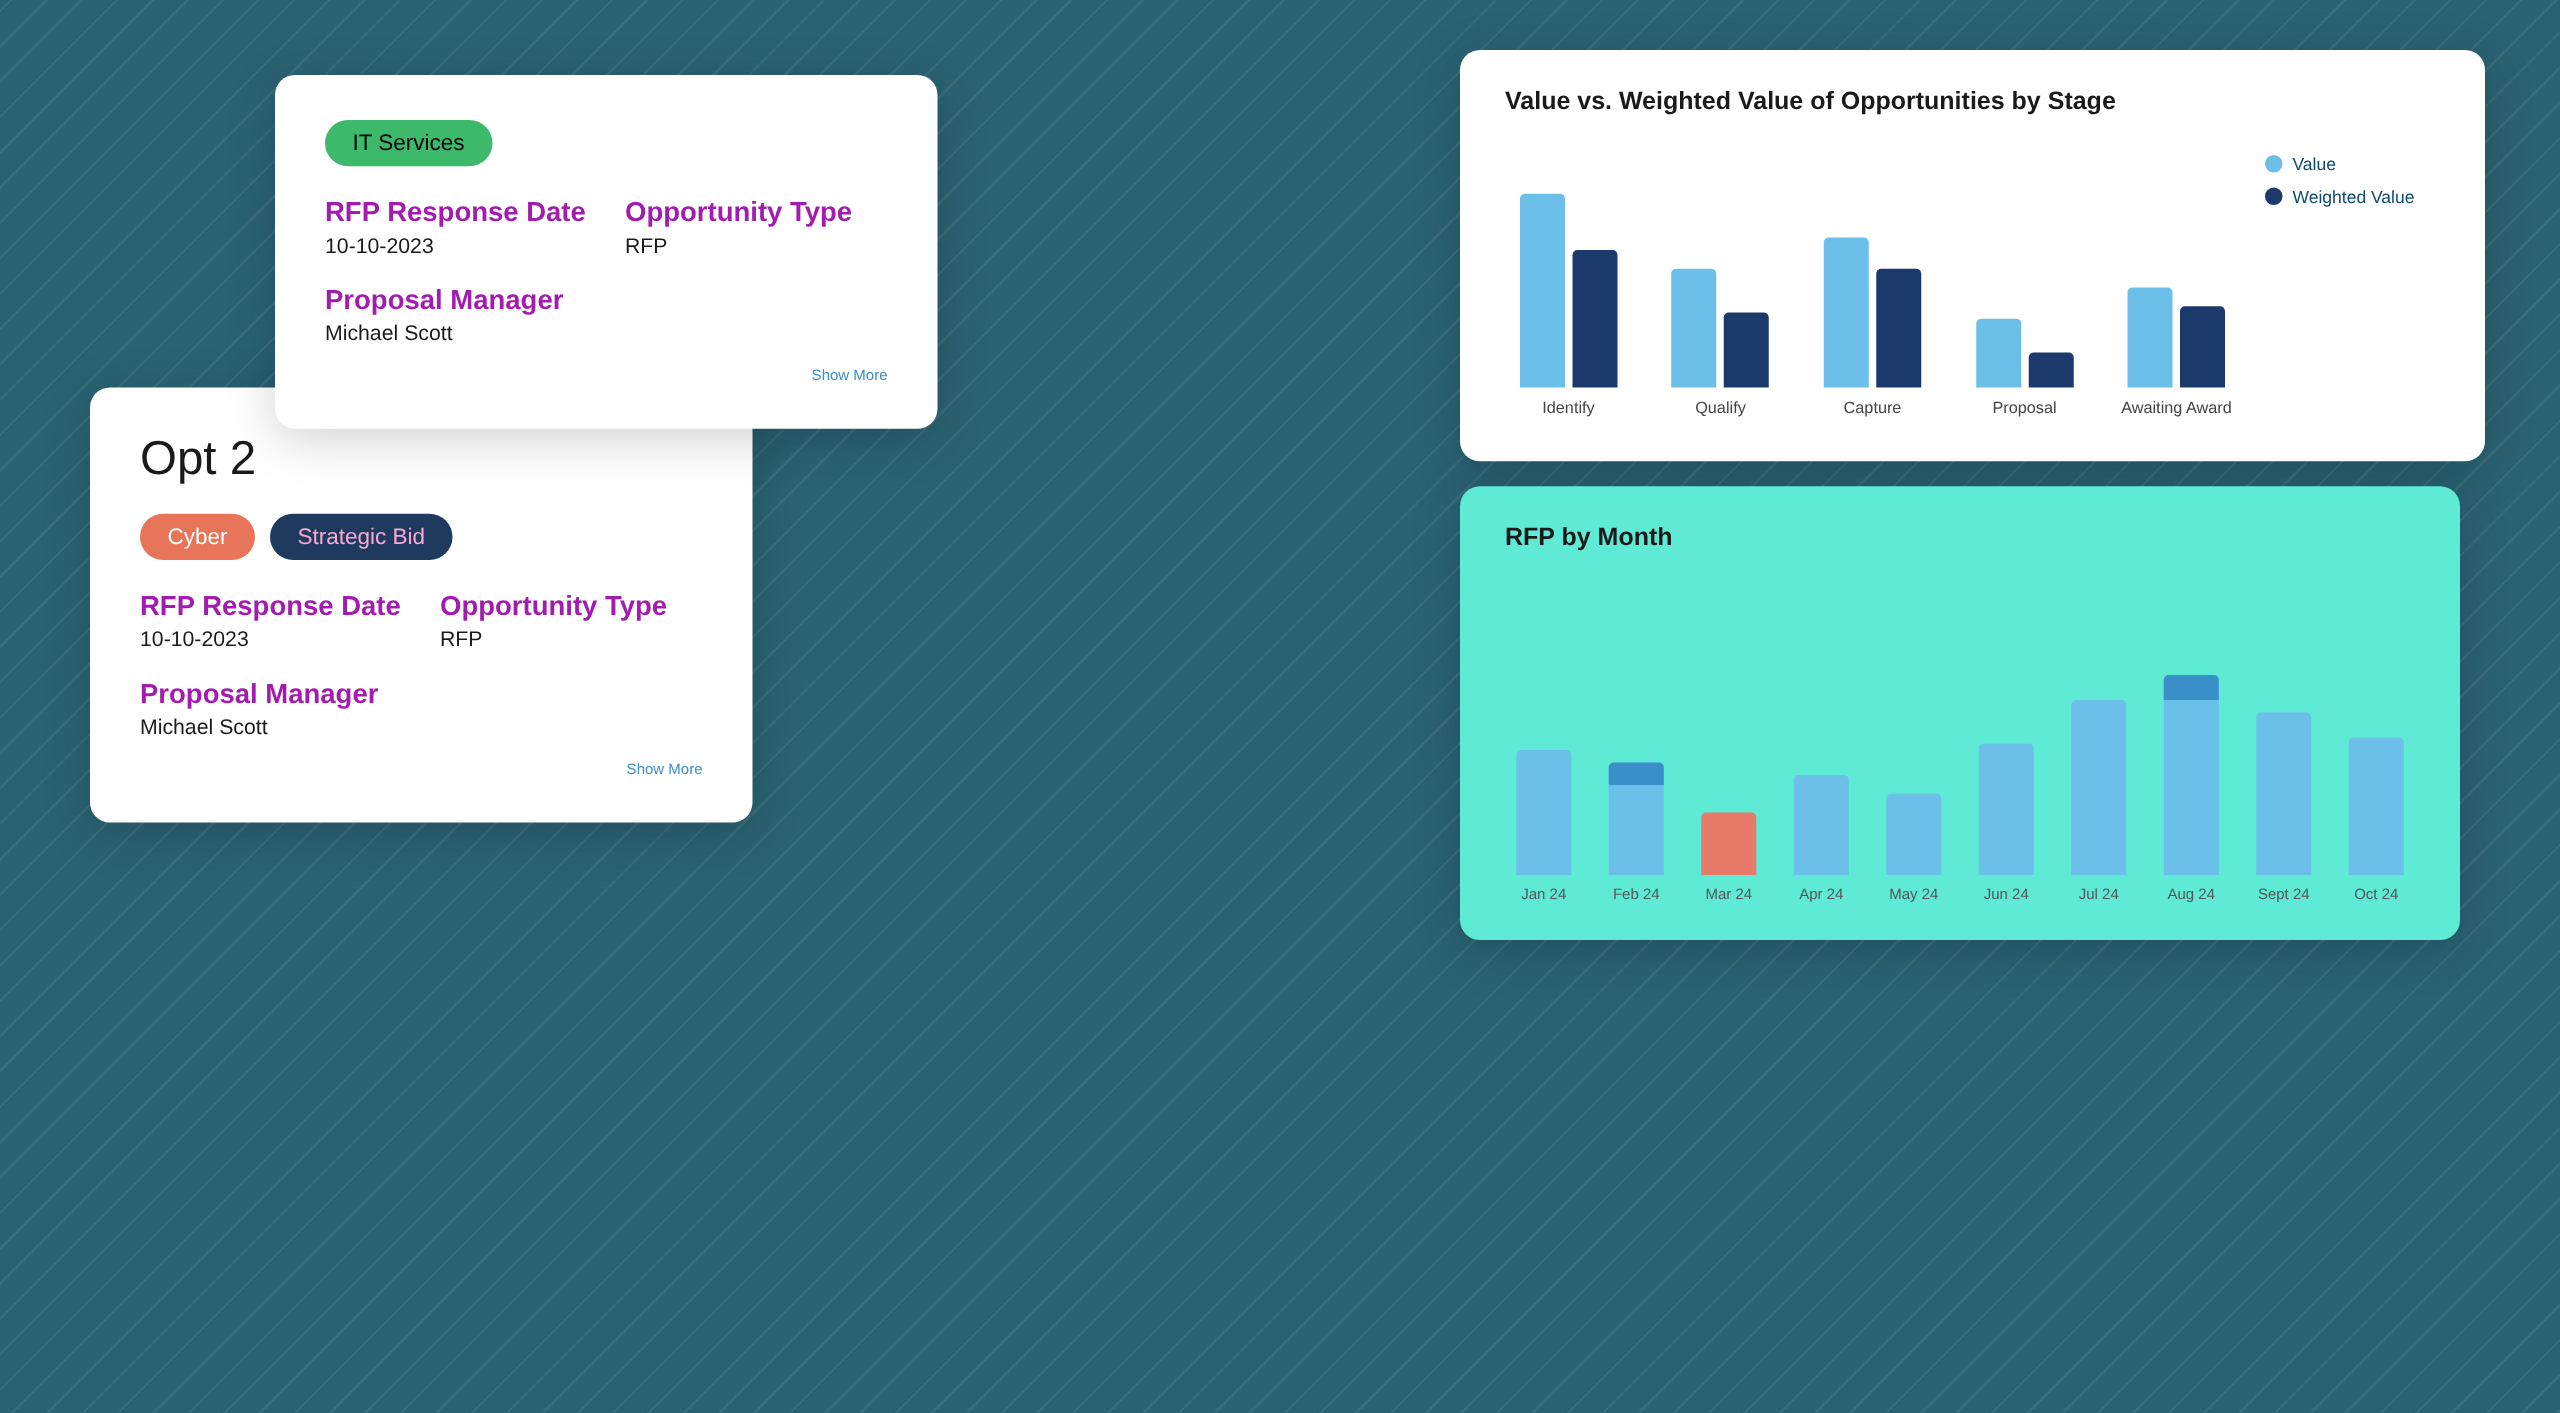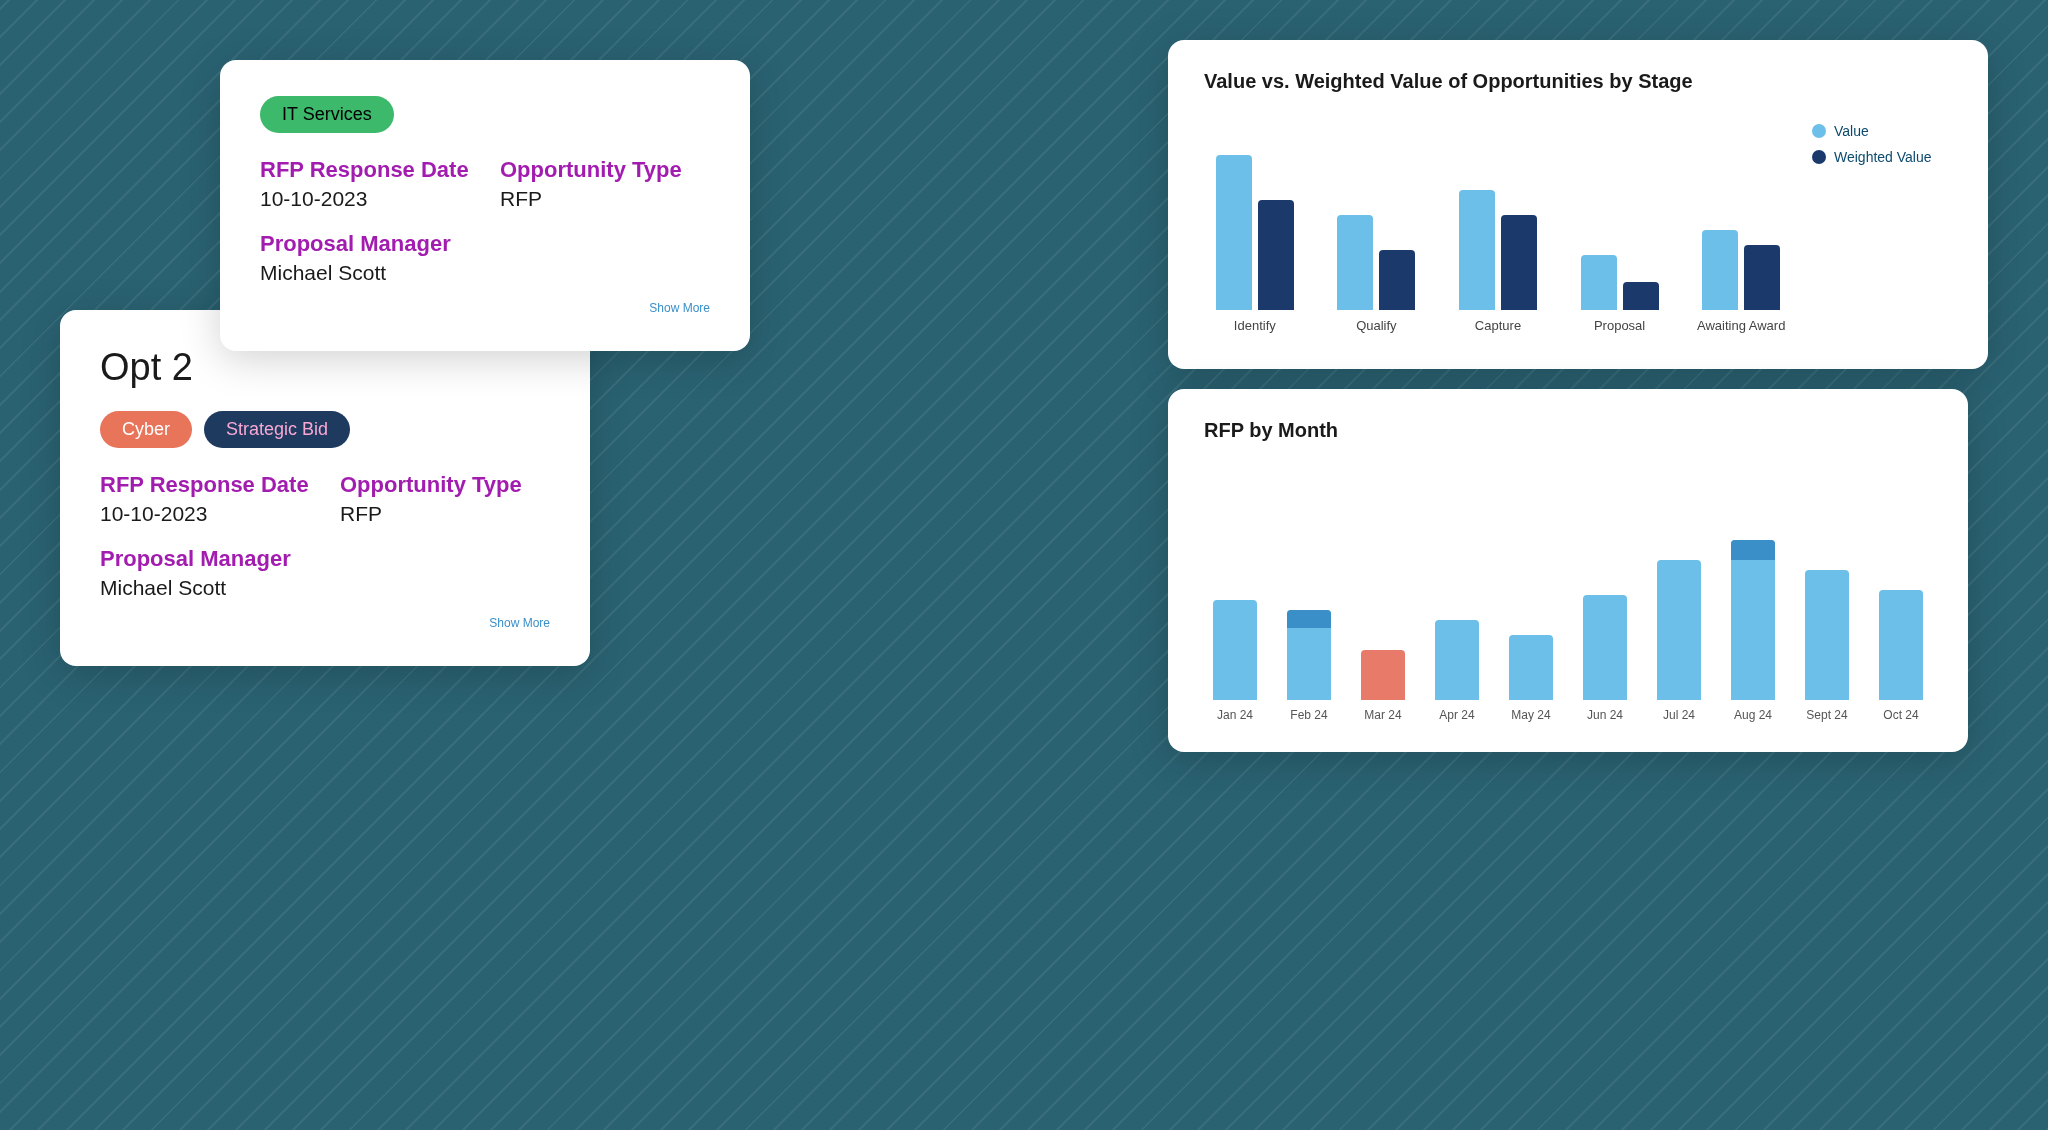--- a/index.html
+++ b/index.html
@@ -44,21 +44,21 @@
       border-radius: 16px;
       padding: 36px 40px 36px 40px;
       box-shadow: 0 8px 40px rgba(0,0,0,0.18);
       z-index: 3;
     }
 
     
     .card-opt2 {
       position: absolute;
       top: 270px;
-      left: 0px;
+      left: 12px;
       width: 530px;
       background: white;
       border-radius: 16px;
       padding: 36px 40px 36px 40px;
       box-shadow: 0 8px 40px rgba(0,0,0,0.18);
       z-index: 2;
     }
 
     .card-title {
       font-size: 38px;
@@ -103,21 +103,21 @@
     }
 
     .field-label {
       font-size: 22px;
       font-weight: 700;
       color: #a21caf;
       margin-bottom: 4px;
     }
 
     .field-value {
-      font-size: 21px;
+      font-size: 17px;
       color: #1a1a1a;
     }
 
     .show-more {
       color: #3a8fc9;
       font-size: 12px;
       text-align: right;
       margin-top: 16px;
       cursor: pointer;
     }
@@ -210,21 +210,21 @@
 
     .bar-group-label {
       font-size: 13px;
       color: #444;
       margin-top: 8px;
       text-align: center;
     }
 
     
     .chart-card-bottom {
-      background: #ffffff;
+      background: #5eead4;
       border-radius: 16px;
       padding: 30px 36px 30px 36px;
       box-shadow: 0 8px 40px rgba(0,0,0,0.18);
       width: 800px;
     }
 
     .rfp-month-title {
       font-size: 20px;
       font-weight: 700;
       color: #1a1a1a;

